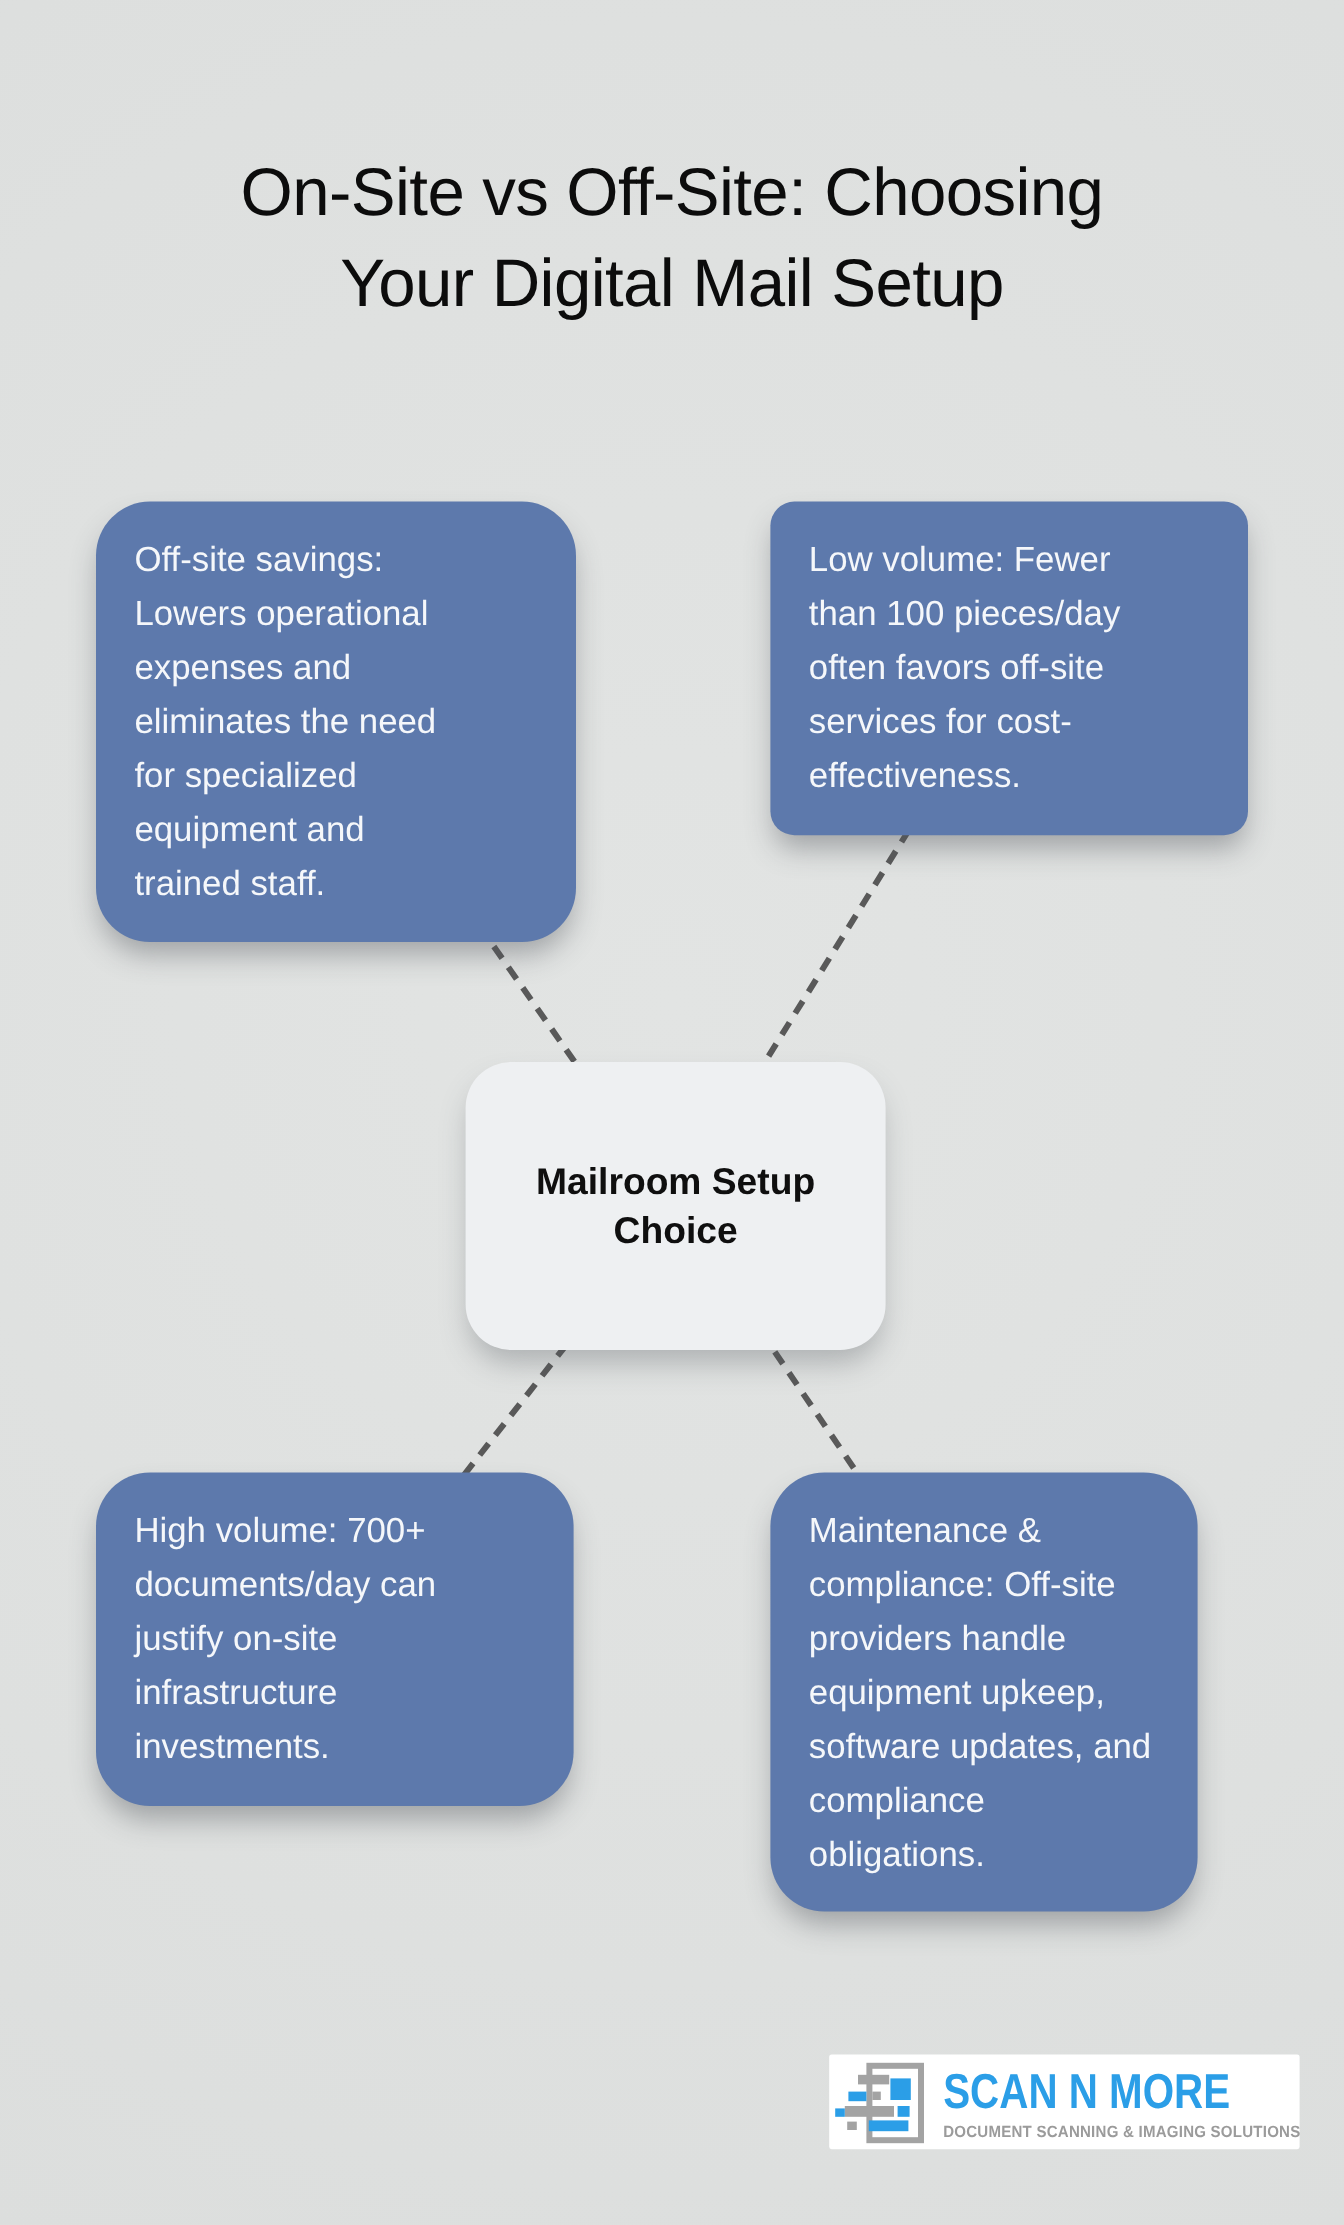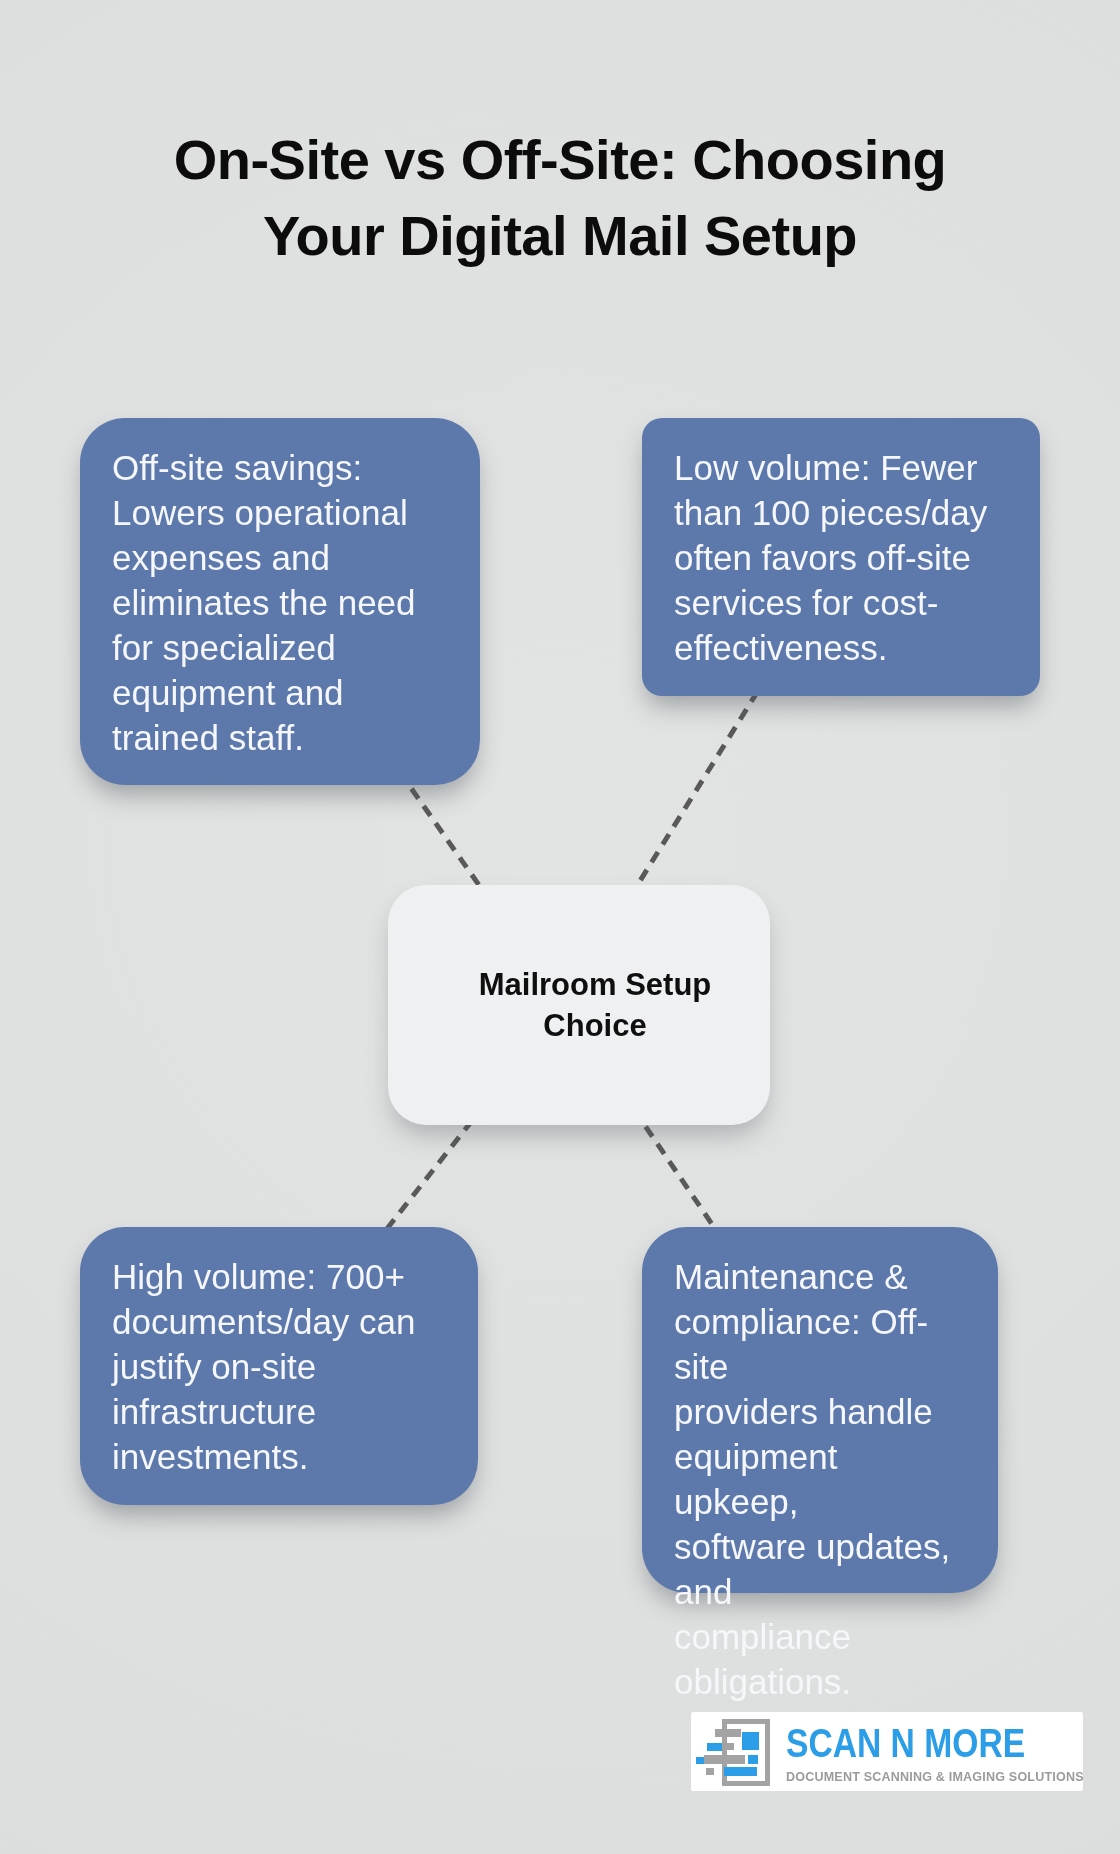--- a/index.html
+++ b/index.html
@@ -20,21 +20,21 @@
     background: radial-gradient(circle at 50% 45%, #e2e4e3 0%, #dee0df 70%, #dcdedd 100%);
   }
   .page-title {
     position: absolute;
     top: 84px;
     left: 0;
     width: 1120px;
     text-align: center;
     font-size: 56px;
     line-height: 76px;
-    font-weight: 700;
+    font-weight: 400;
     color: #0c0c0c;
     letter-spacing: -0.5px;
     white-space: pre-line;
   }
   svg.connectors {
     position: absolute;
     left: 0;
     top: 0;
     z-index: 1;
   }
@@ -42,42 +42,41 @@
     position: absolute;
     background: #5d79ac;
     border-radius: 45px;
     box-shadow: 0 14px 24px -4px rgba(80, 85, 92, 0.45);
     z-index: 2;
     box-sizing: border-box;
     padding: 27px 32px;
   }
   .node-text {
     color: #f5f7fa;
-    font-size: 35px;
+    font-size: 29px;
     line-height: 45px;
     white-space: pre-line;
   }
   .node-top-left    { left: 80px;  top: 418px;  width: 400px; height: 367px; }
   .node-top-right   { left: 642px; top: 418px;  width: 398px; height: 278px; border-radius: 20px; }
   .node-bottom-left { left: 80px;  top: 1227px; width: 398px; height: 278px; }
   .node-bottom-right{ left: 642px; top: 1227px; width: 356px; height: 366px; }
   .center-node {
     position: absolute;
     left: 388px;
     top: 885px;
     width: 350px;
     height: 240px;
     background: #eef0f2;
     border-radius: 38px;
     box-shadow: 0 14px 24px -4px rgba(80, 85, 92, 0.35);
     z-index: 3;
     display: flex;
     align-items: center;
     justify-content: center;
-    padding-left: 32px;
   }
   .center-label {
     font-size: 31px;
     line-height: 41px;
     font-weight: 700;
     color: #0f0f0f;
     text-align: center;
     white-space: pre-line;
   }
   .logo-panel {

